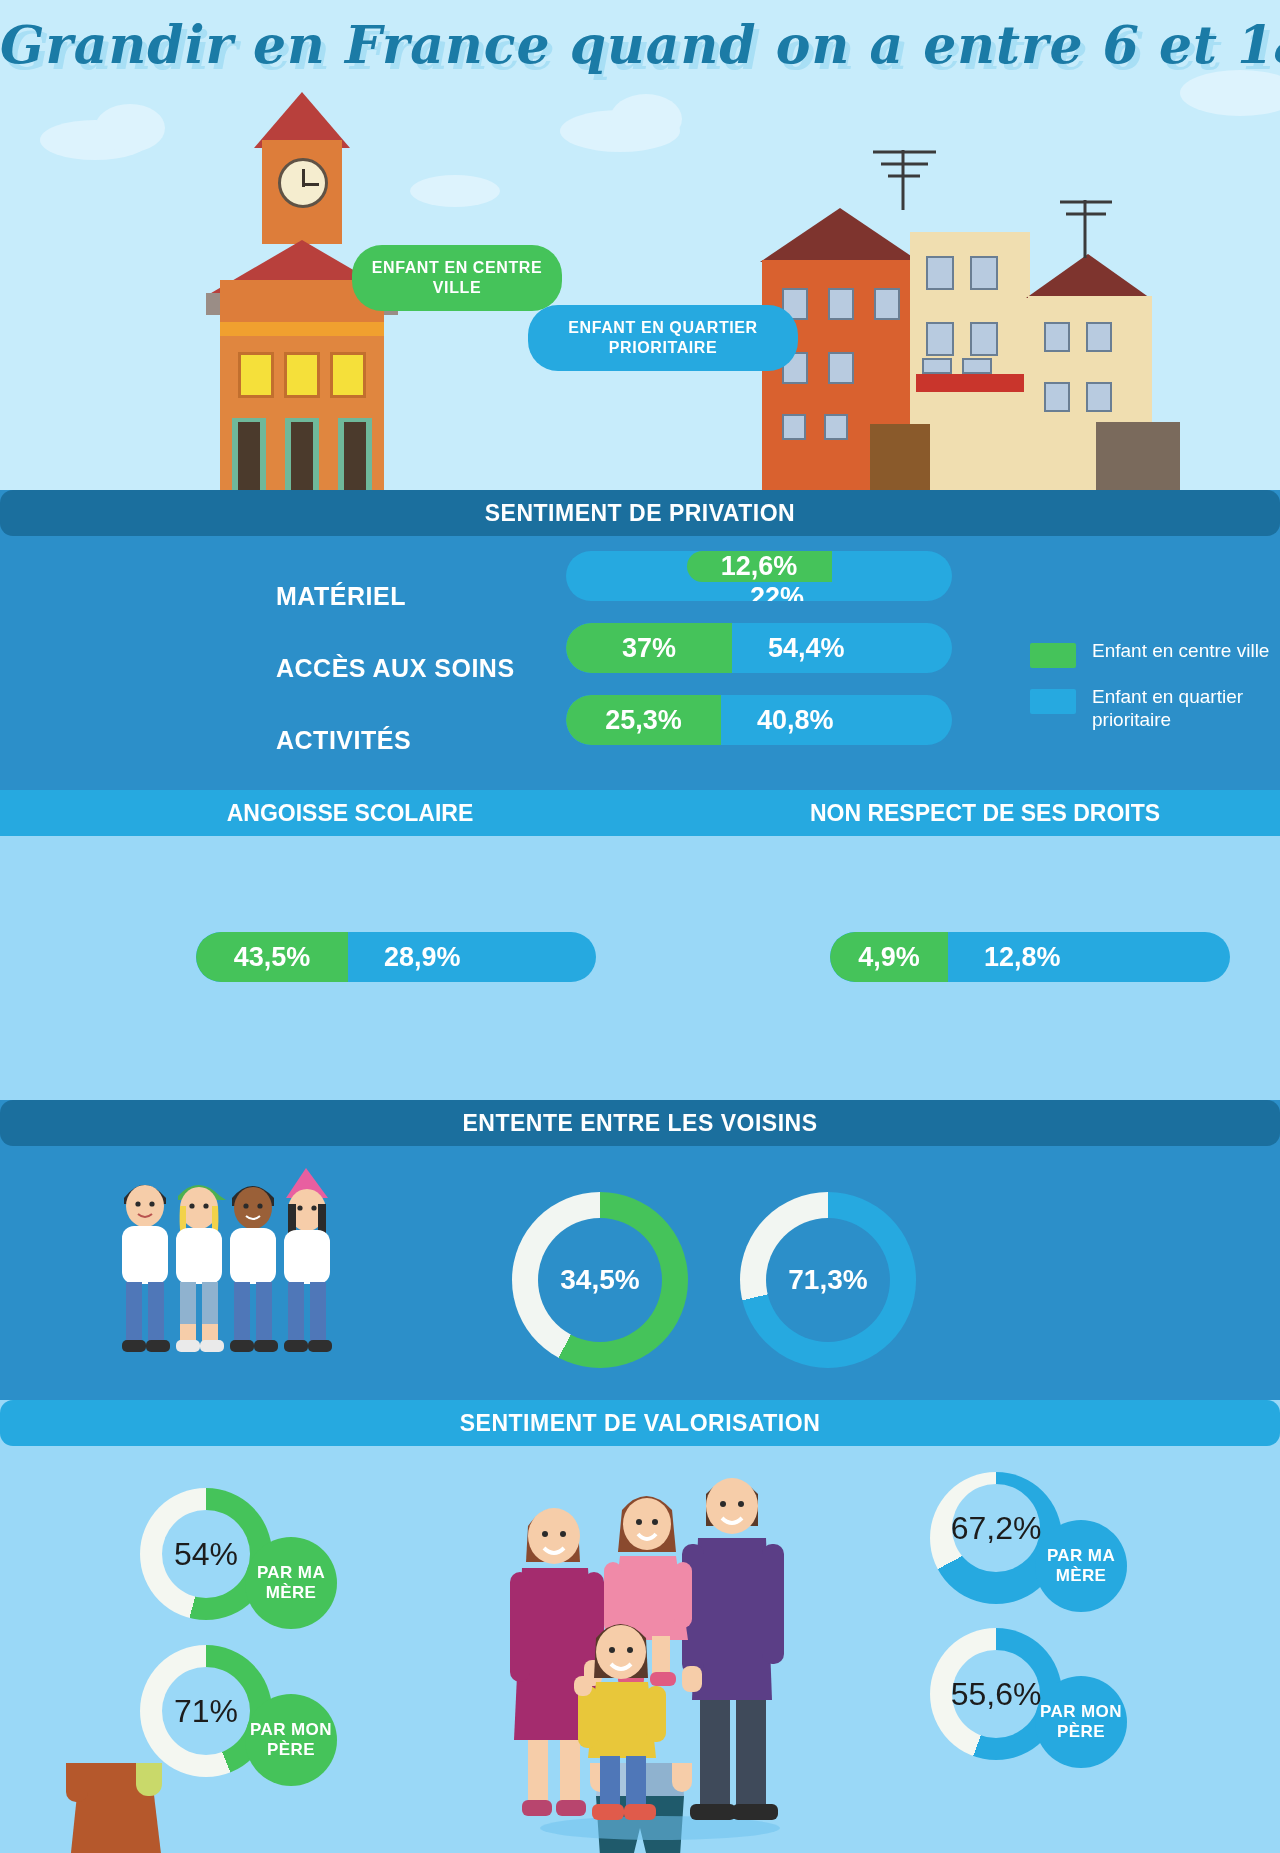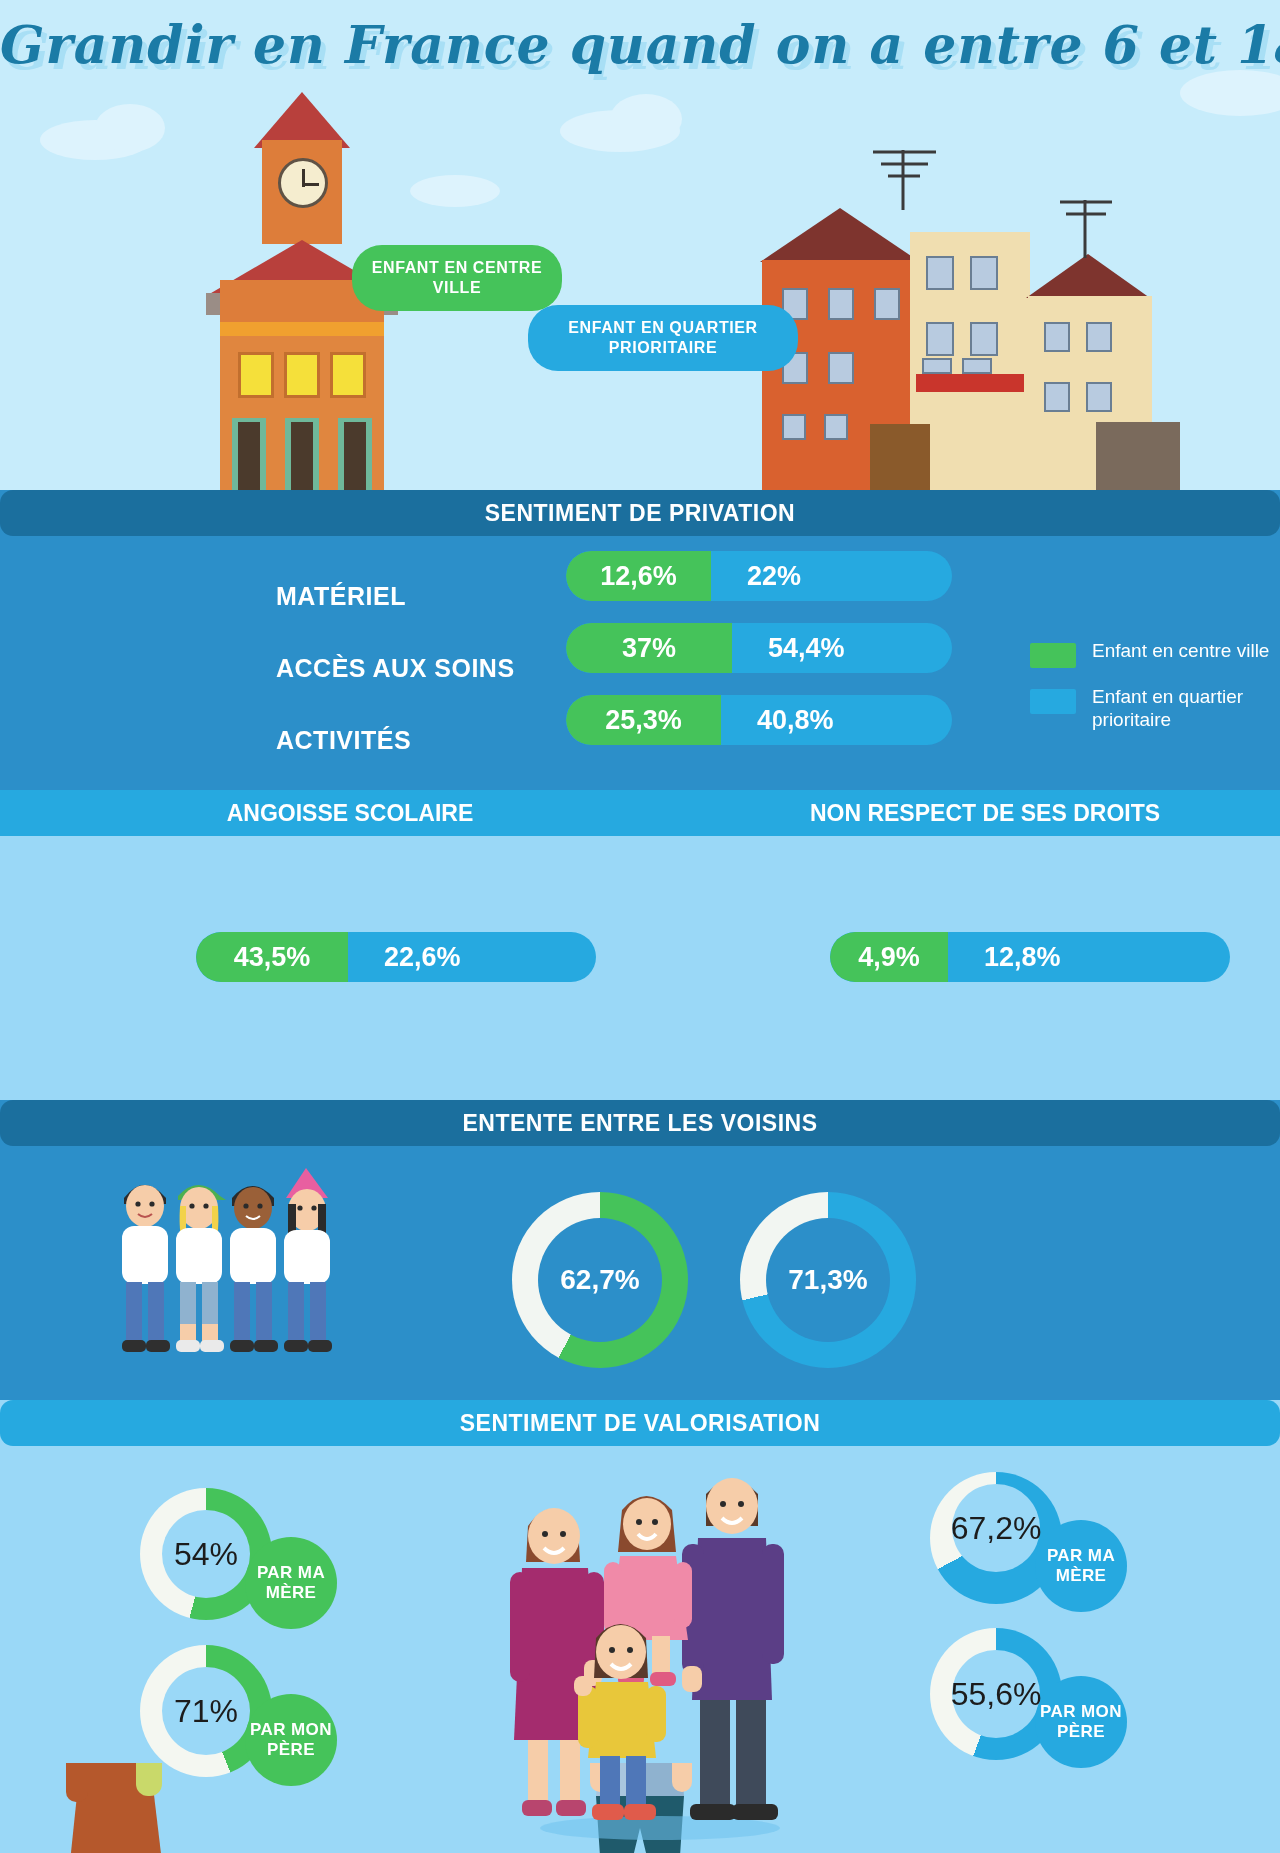--- a/index.html
+++ b/index.html
@@ -224,21 +224,21 @@
     <div class="pill pill-blue">ENFANT EN QUARTIER PRIORITAIRE</div>
   </div>
 
   <div class="sec-priv">
     <div class="sec-head head-dark">SENTIMENT DE PRIVATION</div>
 
     <div class="priv-rows">
 
       <div class="priv-row">
         <div class="priv-label">MATÉRIEL</div>
-        <div class="bar" style="width:386px;">
+        <div class="bar" style="width:386px;flex-direction:column;">
           <div class="bar-green" style="width:145px;">12,6%</div>
           <div class="bar-blue">22%</div>
         </div>
       </div>
 
       <div class="priv-row">
         <div class="priv-label">ACCÈS AUX SOINS</div>
         <div class="bar" style="width:386px;">
           <div class="bar-green" style="width:166px;">37%</div>
           <div class="bar-blue">54,4%</div>
@@ -307,21 +307,21 @@
     </div>
   </div>
 
   <div class="sec-ang">
     <div class="ang-headrow"></div>
     <div class="ang-h1">ANGOISSE SCOLAIRE</div>
     <div class="ang-h2">NON RESPECT DE SES DROITS</div>
 
     <div class="bar2" style="left:196px;top:142px;width:400px;">
       <div class="bar-green" style="width:152px;">43,5%</div>
-      <div class="bar-blue">22,6%</div>
+      <div class="bar-blue">28,9%</div>
     </div>
 
     <div class="bar2" style="left:830px;top:142px;width:400px;">
       <div class="bar-green" style="width:118px;">4,9%</div>
       <div class="bar-blue">12,8%</div>
     </div>
 
     <svg class="girl" viewBox="0 0 150 270">
       <ellipse cx="74" cy="54" rx="46" ry="44" fill="#7a4a2e"></ellipse>
       <ellipse cx="74" cy="62" rx="34" ry="36" fill="#f6cda9"></ellipse>
@@ -357,21 +357,21 @@
       <rect x="90" y="292" width="32" height="16" rx="6" fill="#5a3a2a"></rect>
       <path d="M72 146 L88 128 M78 152 L94 134" stroke="#6b4a2a" stroke-width="3" fill="none"></path>
     </svg>
   </div>
 
   <div class="sec-vois">
     <div class="sec-head head-dark">ENTENTE ENTRE LES VOISINS</div>
 
     <div class="donut" style="left:512px;top:92px;width:176px;height:176px;
          background: conic-gradient(#45c35a 0% 57.8%, #f2f6f2 57.8% 100%);">
-      <div class="hole" style="left:26px;top:26px;width:124px;height:124px;background:#2c8fc9;color:#fff;font-size:28px;">62,7%</div>
+      <div class="hole" style="left:26px;top:26px;width:124px;height:124px;background:#2c8fc9;color:#fff;font-size:28px;">34,5%</div>
     </div>
 
     <div class="donut" style="left:740px;top:92px;width:176px;height:176px;
          background: conic-gradient(#26a9e0 0% 71.3%, #f2f6f2 71.3% 100%);">
       <div class="hole" style="left:26px;top:26px;width:124px;height:124px;background:#2c8fc9;color:#fff;font-size:28px;">71,3%</div>
     </div>
 
     <svg style="position:absolute;left:100px;top:56px;" width="310" height="240">
 
       <path d="M24 42 Q44 16 66 42 L66 48 L24 48Z" fill="#2b2b2b"></path>

